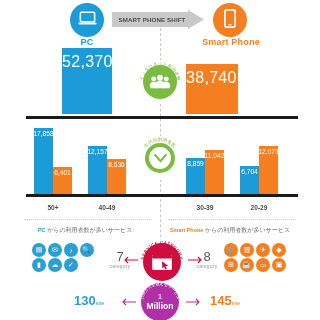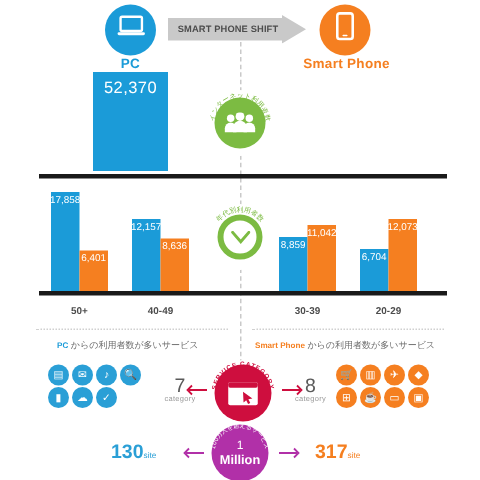--- a/index.html
+++ b/index.html
@@ -36,22 +36,22 @@
     position: absolute; left: 0; top: 0; width: 80px; height: 19px;
     display: flex; align-items: center; justify-content: center;
     font-size: 6.2px; font-weight: bold; color: #4d4d4d;
     letter-spacing: .1px; white-space: nowrap;
   }
 
   
   .top-chart { position: relative; height: 66px; }
   .tbar {
     position: absolute; bottom: 0;
-    display: flex; justify-content: center;
-    color: #fff; font-size: 11px; letter-spacing: .3px;
+    display: flex; 
+    color: #fff; font-size: 16px; letter-spacing: .3px;
     padding-top: 5px;
   }
   .tbar.pc  { left: 62px;  width: 50px; height: 66px; background: #1B9BD8; }
   .tbar.sp  { left: 186px; width: 52px; height: 50px; background: #F57F20; }
 
   .axis-rule {
     position: absolute; left: 26px; right: 22px;
     height: 3px; background: #1a1a1a;
   }
 
@@ -178,20 +178,23 @@
           <rect x="5" y="17.6" width="4" height="1.2" rx="0.6" fill="#fff"></rect>
         </svg>
       </span>
     </div>
     <div class="hd-label sp">Smart Phone</div>
   </div>
 
   <div class="top-chart">
     <div class="tbar pc">
       <span>52,370</span>
+    </div>
+    <div class="tbar sp">
+      <span>38,740</span>
     </div>
 
     <div class="gbadge" style="left:138px;top:12px;width:44px;height:44px;">
       <div class="ring" style="width:34px;height:34px;">
         <svg width="22" height="14" viewBox="0 0 28 18">
           <circle cx="6" cy="5" r="3.2" fill="#fff"></circle>
             <path d="M1 17 v-3.4 a5 5 0 0 1 10 0 V17z" fill="#fff"></path>
           <circle cx="22" cy="5" r="3.2" fill="#fff"></circle>
             <path d="M17 17 v-3.4 a5 5 0 0 1 10 0 V17z" fill="#fff"></path>
           <circle cx="14" cy="3.4" r="3.8" fill="#fff"></circle>
@@ -379,16 +382,16 @@
         <textPath href="#arcD" startOffset="50%" text-anchor="middle">100万人を超えるサービス</textPath>
       </text>
     </svg>
   </div>
 
   <svg class="arrow" style="left:186px;top:298px;" width="16" height="8" viewBox="0 0 16 8">
     <path d="M0 4 H12 M10 1 L13 4 L10 7" fill="none" stroke="#B130A8" stroke-width="1.2"></path>
   </svg>
 
   <div class="sitenum orange">
-    <span>317</span><span class="su">site</span>
+    <span>145</span><span class="su">site</span>
   </div>
 
 </div>
 
 </body></html>

